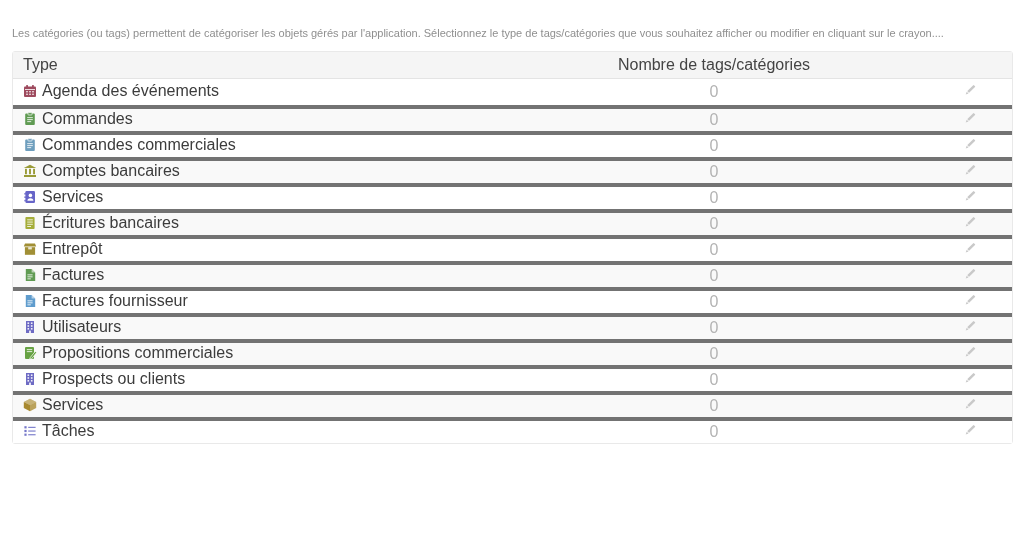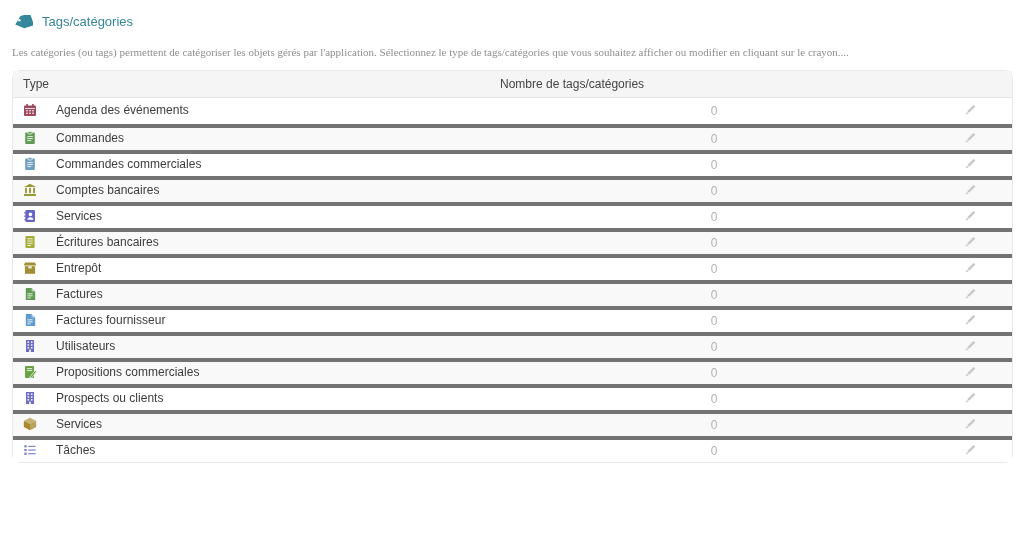--- a/index.html
+++ b/index.html
@@ -17,69 +17,59 @@
     padding: 4px 0 0 2px;
     color: #35879a;
     font-size: 13px;
   }
   .title-row .tag-ic { display: inline-flex; }
 
   .desc {
     margin: 17px 0 0 0;
     font-size: 11px;
     color: #8f8f8f;
-    font-family: Liberation Serif, serif;
   }
 
   table.tags {
     margin-top: 12px;
     width: 1001px;
     border-collapse: separate;
     border-spacing: 0;
-    font-size: 12px;
+    font-size: 16px;
     border: 1px solid #e9e9e9;
-    border-radius: 8px;
+    border-radius: 3px;
   }
   thead th {
     background: #f5f5f5;
     height: 27px;
     font-weight: normal;
     color: #444444;
     border-bottom: 1px solid #e4e4e4;
     padding: 0;
   }
   th.col-type { text-align: left; padding-left: 10px; }
-  th.col-count { text-align: left; width: 428px; }
+  th.col-count { text-align: center; width: 428px; }
   th.col-edit { width: 84px; }
 
   tbody td { height: 26px; padding: 0; border-top: 4px solid #737373; }
   tbody tr:first-child td { border-top: none; }
   tbody tr.even { background: #f9f9f9; }
   tbody tr.odd { background: #ffffff; }
 
   td.cell-type { padding-left: 10px; color: #3c3c3c; }
-  .type-wrap { display: inline-flex; align-items: flex-start; gap: 19px; }
+  .type-wrap { display: inline-flex; align-items: center; gap: 5px; }
   .type-ic { display: inline-flex; width: 14px; height: 14px; }
   td.cell-count { text-align: center; color: #b3b3b3; }
   td.cell-edit { text-align: center; }
   .edit-btn { display: inline-flex; cursor: pointer; background: none; border: none; padding: 0; }
 </style>
 </head>
 <body>
 
 <div class="page">
-  <div class="title-row">
-    <span class="tag-ic">
-      <svg width="19" height="14" viewBox="0 0 19 14">
-        <path d="M8.2 0.6 L16.8 0.6 A1.6 1.6 0 0 1 18.4 2.2 L18.4 11.8 A1.6 1.6 0 0 1 16.8 13.4 L8.2 13.4 L0.9 7 Z" fill="#35879a" transform="rotate(-18 9 7)"></path>
-        <circle cx="5.3" cy="5.2" r="1.3" fill="#ffffff"></circle>
-      </svg>
-    </span>
-    <span class="title">Tags/catégories</span>
-  </div>
 
   <p class="desc">Les catégories (ou tags) permettent de catégoriser les objets gérés par l'application. Sélectionnez le type de tags/catégories que vous souhaitez afficher ou modifier en cliquant sur le crayon....</p>
 
   <table class="tags">
     <thead>
       <tr>
         <th class="col-type">Type</th>
         <th class="col-count">Nombre de tags/catégories</th>
         <th class="col-edit"></th>
       </tr>

